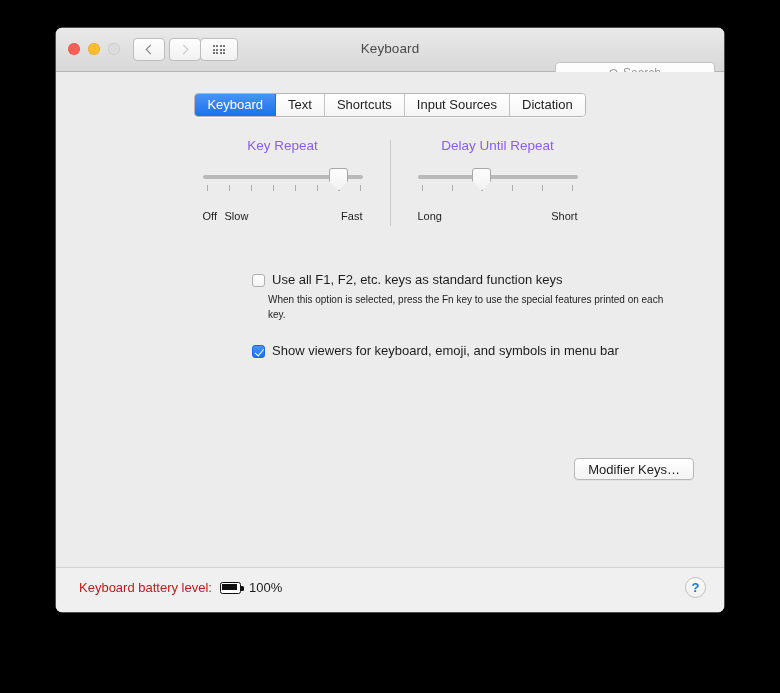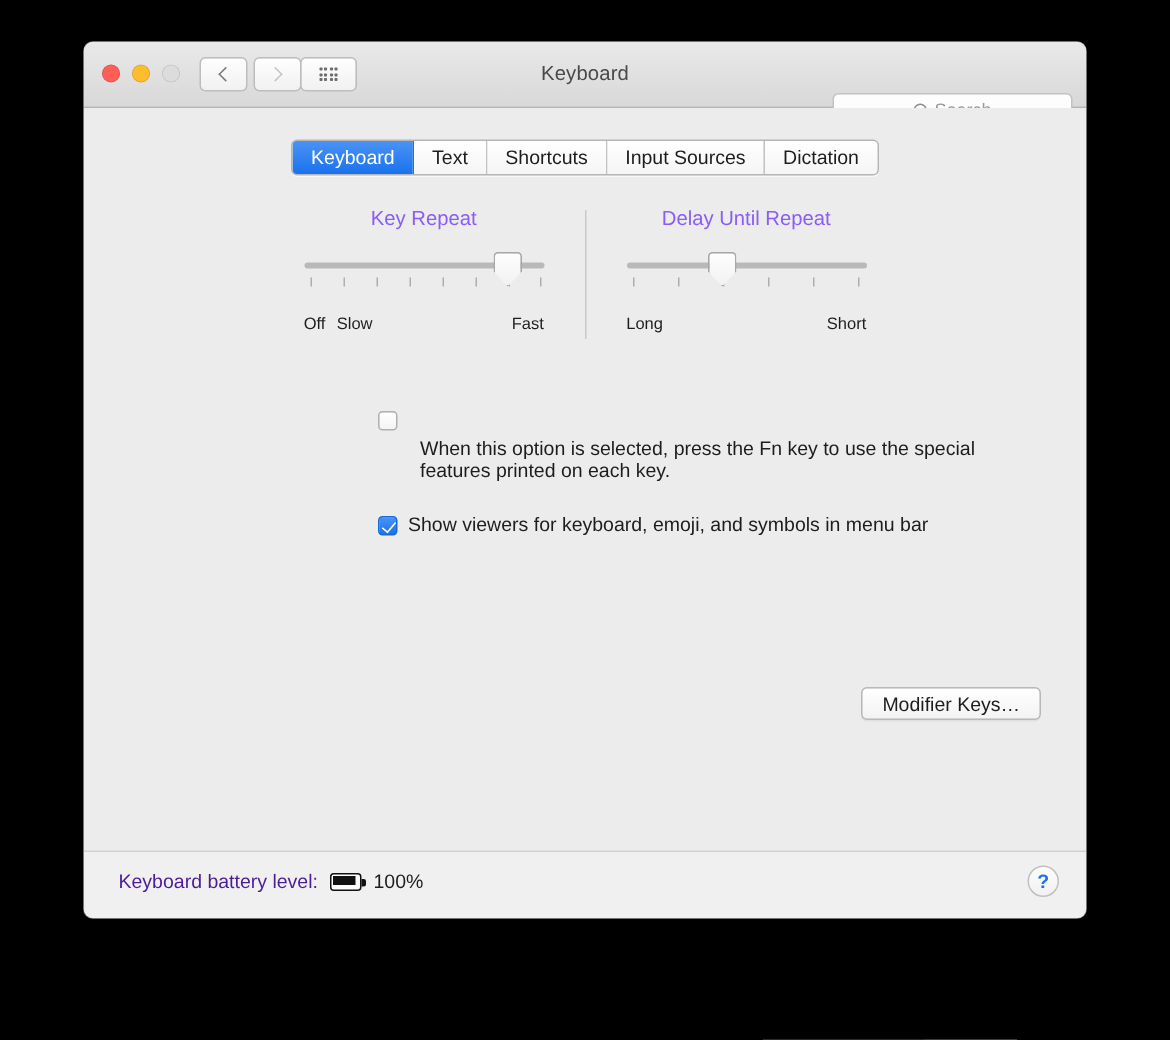--- a/index.html
+++ b/index.html
@@ -291,23 +291,23 @@
     border-right: 1.8px solid #fff;
     border-bottom: 1.8px solid #fff;
     transform: rotate(40deg);
   }
   .check-label {
     font-size: 13px;
     color: #1d1d1d;
     line-height: 16px;
   }
   .help-text {
-    margin-left: 28px;
+    margin-left: 16px;
     margin-top: 4px;
-    font-size: 13px;
+    font-size: 10px;
     color: #1d1d1d;
     line-height: 15px;
     max-width: 400px;
   }
   #option-two { margin-top: 21px; }
 
   
   #bottom-buttons {
     position: absolute;
     right: 30px;
@@ -337,21 +337,21 @@
     border-top: 1px solid #d2d2d2;
   }
   #battery-row {
     position: absolute;
     left: 23px;
     top: 12px;
     display: flex;
     align-items: center;
     gap: 8px;
   }
-  #battery-label { font-size: 13px; color: #4c1d95; }
+  #battery-label { font-size: 13px; color: #b91c1c; }
   .battery-icon {
     position: relative;
     width: 21px; height: 12px;
     border: 1.5px solid #111;
     border-radius: 2.5px;
     background: #fff;
   }
   .battery-icon::before {
     content: "";
     position: absolute;
@@ -492,20 +492,21 @@
             <span style="right:0px">Short</span>
           </div>
         </div>
       </div>
 
       <div id="options">
 
         <div>
           <div class="check-row">
             <span class="checkbox"></span>
+            <span class="check-label">Use all F1, F2, etc. keys as standard function keys</span>
           </div>
           <div class="help-text">When this option is selected, press the Fn key to use the special features printed on each key.</div>
         </div>
 
         <div id="option-two">
           <div class="check-row">
             <span class="checkbox checked"></span>
             <span class="check-label">Show viewers for keyboard, emoji, and symbols in menu bar</span>
           </div>
         </div>

